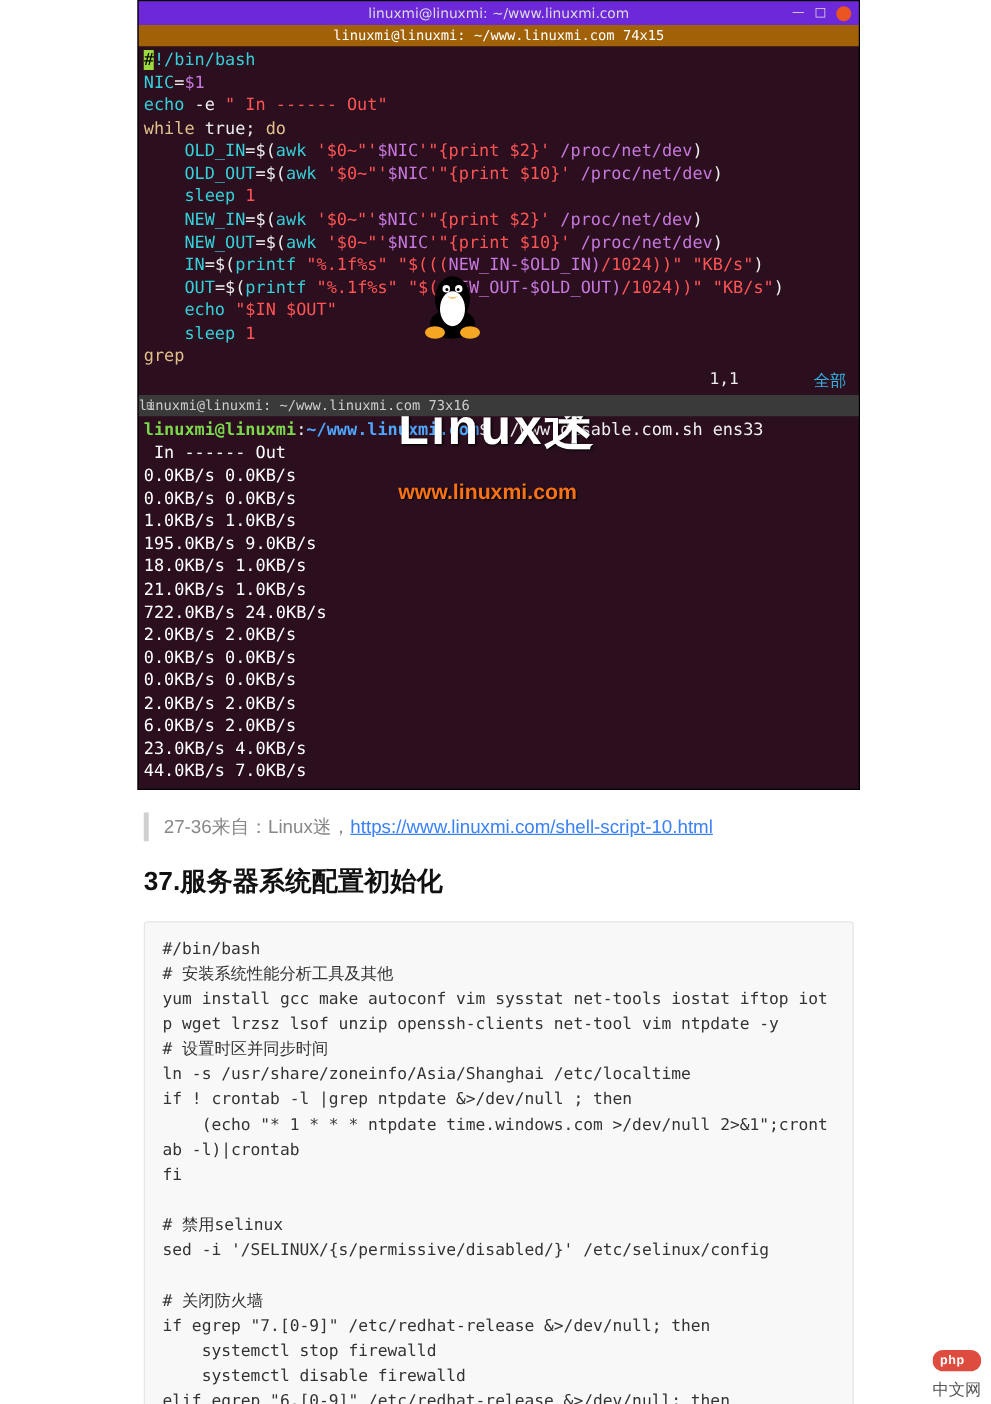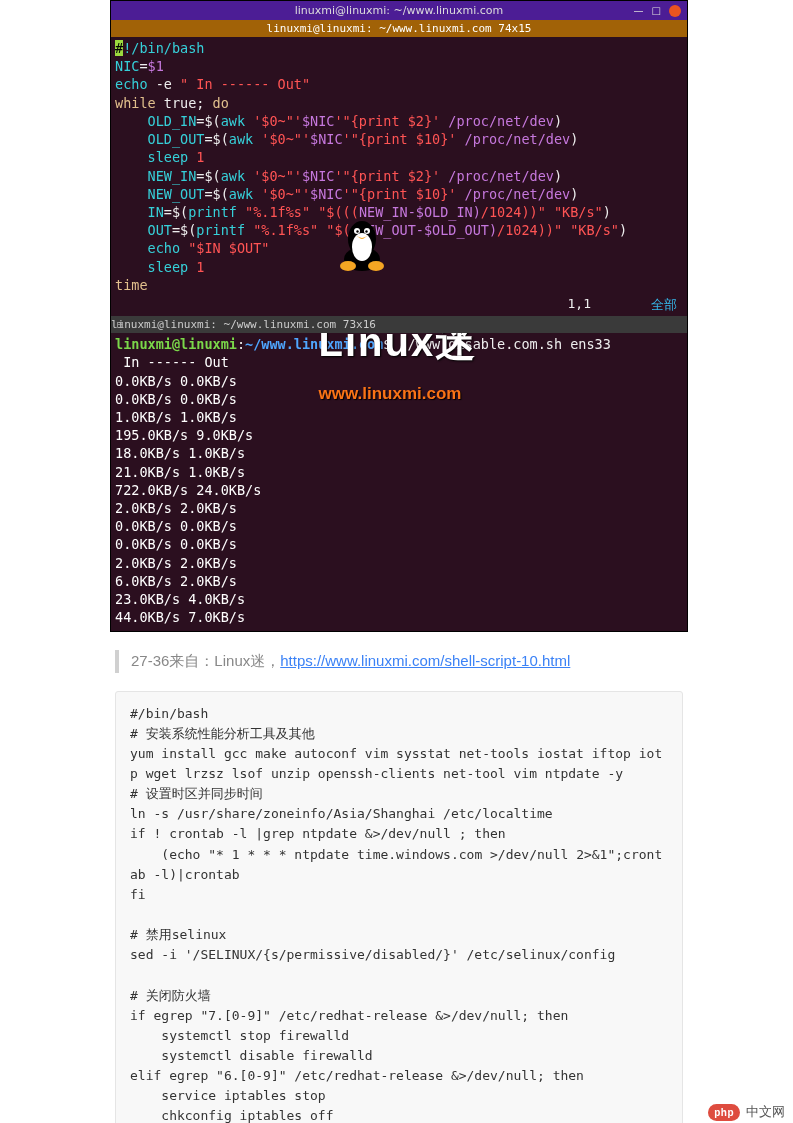--- a/index.html
+++ b/index.html
@@ -11,21 +11,21 @@
   }
   .page {
     padding: 0 110px 40px 115px;
   }
   .terminal-window {
     background: #2b0f1f;
     border: 1px solid #000;
     margin: 0 -5px 18px -5px;
   }
   .titlebar {
-    background: #4c1d95;
+    background: #6d28d9;
     color: #ddd;
     font-size: 11px;
     padding: 3px 6px;
     display: flex;
     align-items: center;
     justify-content: center;
     position: relative;
     font-family: "DejaVu Sans", sans-serif;
   }
   .titlebar .controls {
@@ -146,24 +146,24 @@
     color: #333;
     white-space: pre-wrap;
     word-break: break-all;
   }
 
   .watermark {
     position: fixed;
     right: 8px;
     bottom: 2px;
     display: flex;
-    align-items: center;
     gap: 6px;
     font-size: 13px;
     color: #555;
+    flex-direction: column;
   }
   .watermark .badge {
     background: #de4c3f;
     color: #fff;
     font-size: 10px;
     font-weight: bold;
     padding: 3px 6px;
     border-radius: 10px;
     letter-spacing: 0.5px;
   }
@@ -190,21 +190,21 @@
 <span class="c-yellow">while</span><span class="c-white"> true; </span><span class="c-yellow">do</span>
 <span class="c-cyan">    OLD_IN</span><span class="c-white">=$(</span><span class="cmd">awk </span><span class="c-red">'$0~"'</span><span class="kw">$NIC</span><span class="c-red">'"{print $2}'</span><span class="path"> /proc/net/dev</span><span class="c-white">)</span>
 <span class="c-cyan">    OLD_OUT</span><span class="c-white">=$(</span><span class="cmd">awk </span><span class="c-red">'$0~"'</span><span class="kw">$NIC</span><span class="c-red">'"{print $10}'</span><span class="path"> /proc/net/dev</span><span class="c-white">)</span>
 <span class="cmd">    sleep </span><span class="c-red">1</span>
 <span class="c-cyan">    NEW_IN</span><span class="c-white">=$(</span><span class="cmd">awk </span><span class="c-red">'$0~"'</span><span class="kw">$NIC</span><span class="c-red">'"{print $2}'</span><span class="path"> /proc/net/dev</span><span class="c-white">)</span>
 <span class="c-cyan">    NEW_OUT</span><span class="c-white">=$(</span><span class="cmd">awk </span><span class="c-red">'$0~"'</span><span class="kw">$NIC</span><span class="c-red">'"{print $10}'</span><span class="path"> /proc/net/dev</span><span class="c-white">)</span>
 <span class="c-cyan">    IN</span><span class="c-white">=$(</span><span class="cmd">printf </span><span class="c-red">"%.1f%s"</span><span class="c-red"> "$(((</span><span class="kw">NEW_IN-$OLD_IN)</span><span class="c-red">/1024))" </span><span class="c-red">"KB/s"</span><span class="c-white">)</span>
 <span class="c-cyan">    OUT</span><span class="c-white">=$(</span><span class="cmd">printf </span><span class="c-red">"%.1f%s"</span><span class="c-red"> "$((</span><span class="kw">NEW_OUT-$OLD_OUT)</span><span class="c-red">/1024))" </span><span class="c-red">"KB/s"</span><span class="c-white">)</span>
 <span class="cmd">    echo </span><span class="c-red">"$IN $OUT"</span>
 <span class="cmd">    sleep </span><span class="c-red">1</span>
-<span class="c-yellow">time</span>
+<span class="c-yellow">grep</span>
 <div class="overlay">
   <span class="tux">
     <svg width="56" height="62" viewBox="0 0 56 62">
       <ellipse cx="28" cy="48" rx="18" ry="12" fill="#000"></ellipse>
       <ellipse cx="28" cy="28" rx="14" ry="18" fill="#000"></ellipse>
       <ellipse cx="28" cy="36" rx="10" ry="14" fill="#fff"></ellipse>
       <circle cx="23" cy="20" r="3" fill="#fff"></circle>
               <circle cx="33" cy="20" r="3" fill="#fff"></circle>
       <circle cx="23.5" cy="20.5" r="1.2" fill="#000"></circle>
               <circle cx="32.5" cy="20.5" r="1.2" fill="#000"></circle>
@@ -239,20 +239,21 @@
 <span>2.0KB/s 2.0KB/s</span>
 <span>6.0KB/s 2.0KB/s</span>
 <span>23.0KB/s 4.0KB/s</span>
 <span>44.0KB/s 7.0KB/s</span></div>
   </div>
 
   <div class="quote-block">
     <span>27-36来自：Linux迷，</span><a href="#">https://www.linuxmi.com/shell-script-10.html</a>
   </div>
 
+  <h2>37.服务器系统配置初始化</h2>
 
   <div class="codebox">#/bin/bash
 # 安装系统性能分析工具及其他
 yum install gcc make autoconf vim sysstat net-tools iostat iftop iotp wget lrzsz lsof unzip openssh-clients net-tool vim ntpdate -y
 # 设置时区并同步时间
 ln -s /usr/share/zoneinfo/Asia/Shanghai /etc/localtime
 if ! crontab -l |grep ntpdate &amp;&gt;/dev/null ; then
     (echo "* 1 * * * ntpdate time.windows.com &gt;/dev/null 2&gt;&amp;1";crontab -l)|crontab
 fi
 

